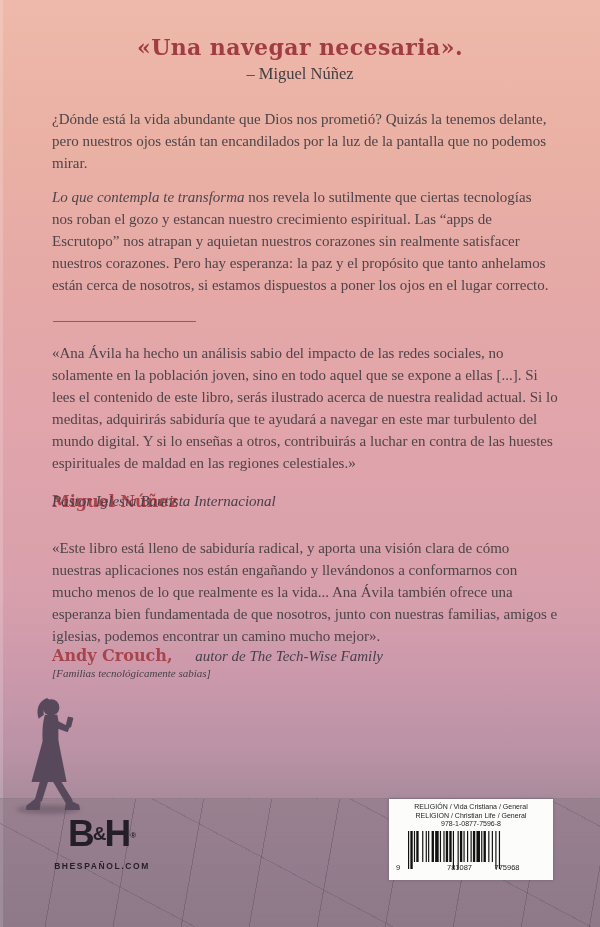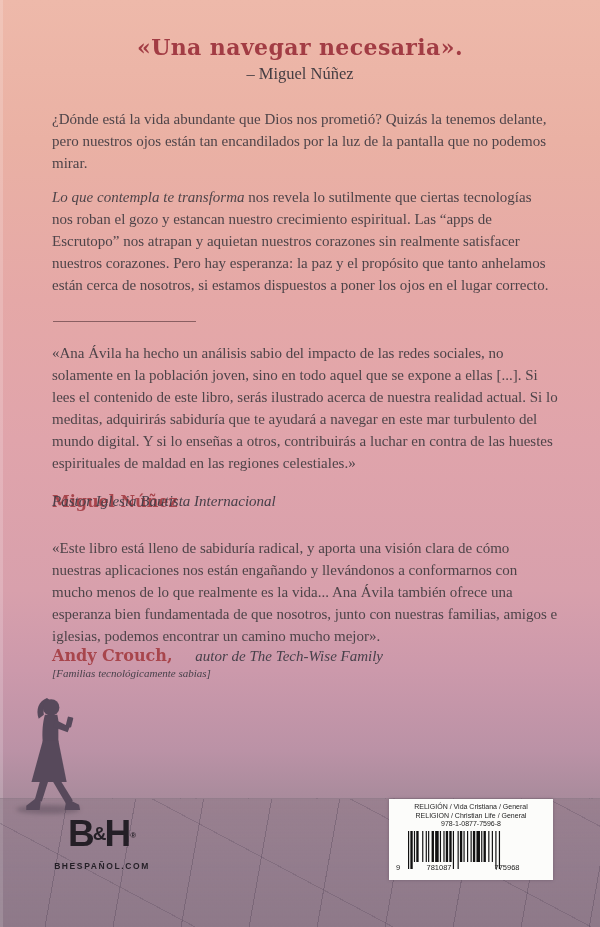--- a/index.html
+++ b/index.html
@@ -50,21 +50,21 @@
   .logo .site{font-family:"Liberation Sans",sans-serif;font-weight:bold;font-size:8.5px;letter-spacing:1.6px;margin-top:3px;}
   
   .barcode-box{position:absolute;left:389px;top:799px;width:164px;height:81px;background:#fcfcfa;
     box-shadow:0 0 3px rgba(60,45,65,.35);padding-top:4px;box-sizing:border-box;}
   .barcode-box .cat{font-family:"Liberation Sans",sans-serif;font-size:7px;line-height:8.5px;
     text-align:center;color:#1d1d1d;white-space:nowrap;}
   .bars-wrap{margin:2px auto 0;width:150px;height:40px;position:relative;}
   .digits-row{position:absolute;left:0;bottom:-1px;width:150px;display:flex;
     font-family:"Liberation Sans",sans-serif;font-size:7.5px;color:#1d1d1d;}
   .digits-row .d0{width:10px;text-align:left;}
-  .digits-row .d1{width:66px;text-align:center;}
+  .digits-row .d1{width:66px;text-align:right;}
   .digits-row .d2{width:70px;text-align:center;}
 </style>
 </head>
 <body>
 
 <div class="cover">
   <div class="left-edge"></div>
 
   <div class="headline">«Una navegar necesaria».</div>
   <div class="headline-attr">– Miguel Núñez</div>

